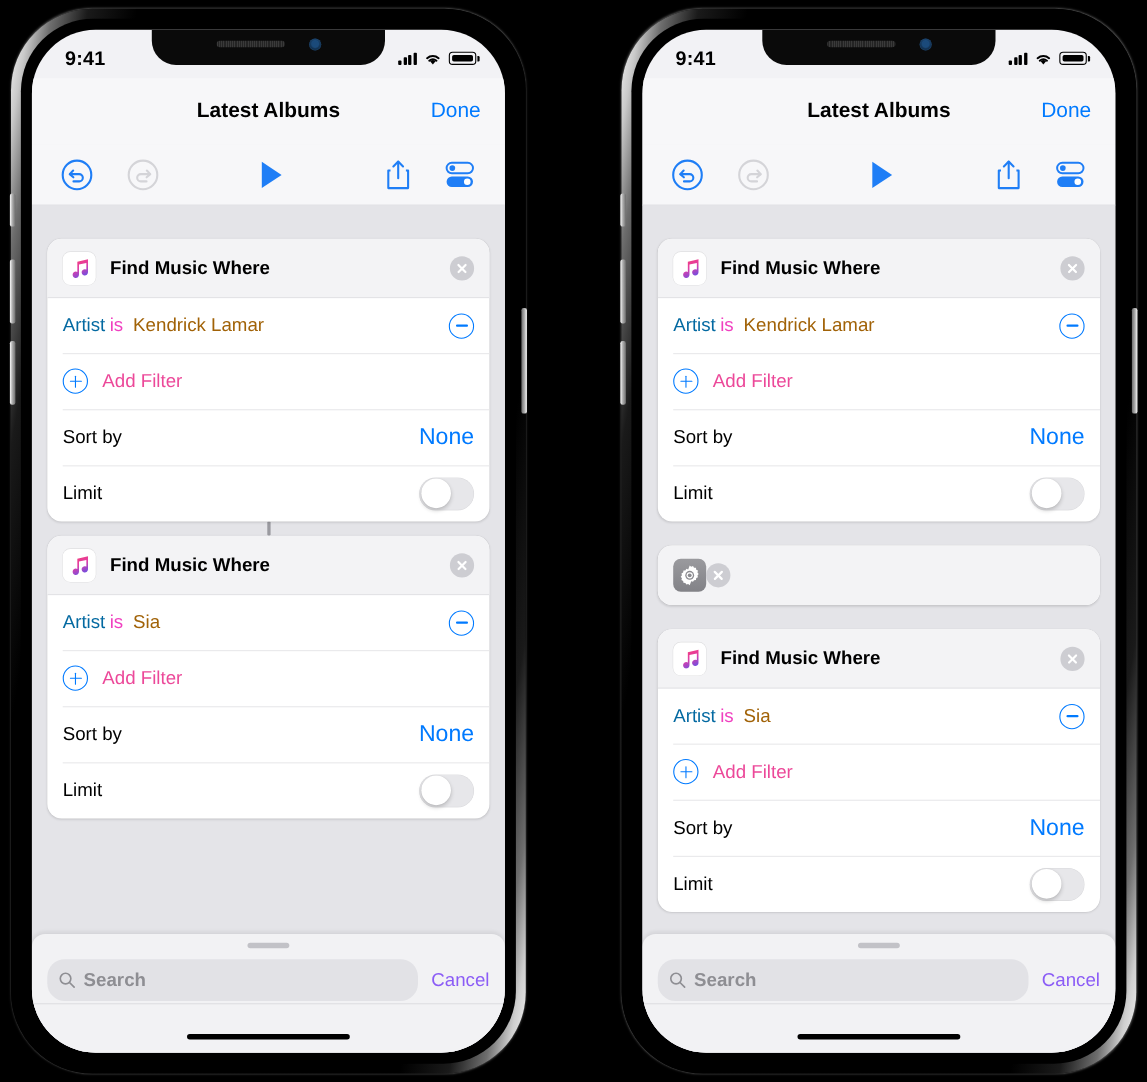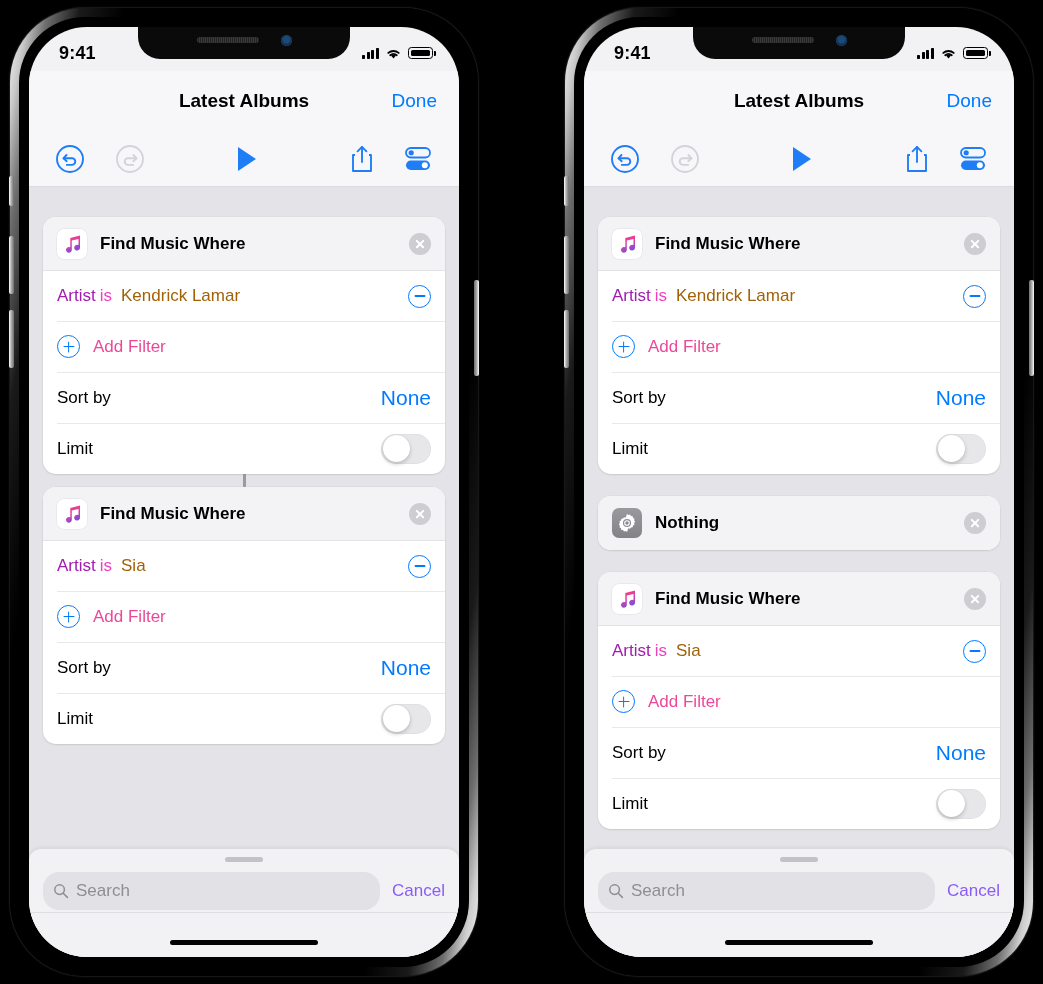--- a/index.html
+++ b/index.html
@@ -162,21 +162,21 @@
   .row {
     display: flex; align-items: center;
     height: 51px; padding: 0 14px;
     position: relative;
   }
   .row + .row::before {
     content:""; position:absolute; left:14px; right:0; top:0; height:1px; background:#e8e8ea;
   }
   .row.filter { height: 50px; }
   .filter-text { font-size: 17px; flex: 1; }
-  .tok-field  { color: #a21caf; }
+  .tok-field  { color: #0369a1; }
   .tok-op     { color: #f040c0; margin-left: 4px; }
   .tok-value  { color: #a16207; margin-left: 9px; margin-top: 27px; }
 
   .circ-btn {
     width: 23px; height: 23px; border-radius: 50%;
     border: 1.6px solid #007aff; position: relative; flex: none;
   }
   .circ-btn::before {
     content:""; position:absolute; left:50%; top:50%; transform:translate(-50%,-50%);
     width: 11px; height: 1.8px; background:#007aff; border-radius:1px;
@@ -213,21 +213,21 @@
     background: #f2f2f4;
     border-top-left-radius: 12px; border-top-right-radius: 12px;
     box-shadow: 0 -1px 4px rgba(0,0,0,.08);
     z-index: 10;
   }
   .grabber { width: 38px; height: 5px; border-radius: 3px; background: #c2c2c7;
              margin: 8px auto 0 auto; }
   .search-row { display: flex; align-items: center; padding: 10px 14px 0 14px; gap: 12px; }
   .search-field {
     flex: 1; height: 38px; border-radius: 16px; background: #e2e2e6;
-    display: flex; align-items: center; padding: 0 10px; gap: 7px;
+    display: flex; align-items: center; padding: 0 10px; gap: 7px; font-weight: bold;
   }
   .search-placeholder { font-size: 17px; color: #8e8e93; }
   .cancel-btn { font-size: 17px; color: #8b5cf6; }
   .sheet-divider { position:absolute; left:0; right:0; bottom: 44px; height:1px; background:#dedee2; }
   .home-indicator {
     position: absolute; bottom: 12px; left: 50%; transform: translateX(-50%);
     width: 148px; height: 5px; border-radius: 3px; background: #000;
   }
 </style>
 </head>
@@ -543,21 +543,20 @@
               <div class="app-icon gear">
                 <svg width="22" height="22" viewBox="0 0 24 24">
                   <g fill="#fff">
                     <path d="M12 2.2 l1.5 1.2 1.8-.6 1 1.6 1.9.1.3 1.9 1.7.9-.5 1.8 1.2 1.5-1.2 1.5.5 1.8-1.7.9-.3 1.9-1.9.1-1 1.6-1.8-.6L12 21.8 10.5 20.6l-1.8.6-1-1.6-1.9-.1-.3-1.9-1.7-.9.5-1.8L3.1 13.4 4.3 11.9l-.5-1.8 1.7-.9.3-1.9 1.9-.1 1-1.6 1.8.6Z"></path>
                   </g>
                   <circle cx="12" cy="12" r="4.4" fill="#8b8b90"></circle>
                   <circle cx="12" cy="12" r="3.1" fill="#fff"></circle>
                   <circle cx="12" cy="12" r="1.9" fill="#8b8b90"></circle>
                 </svg>
               </div>
-              <div class="card-title">Nothing</div>
               <div class="close-x"></div>
             </div>
           </div>
 
           <div style="height:22px"></div>
 
           <div class="card">
             <div class="card-head">
               <div class="app-icon">
                 <svg width="19" height="19" viewBox="0 0 19 19">

